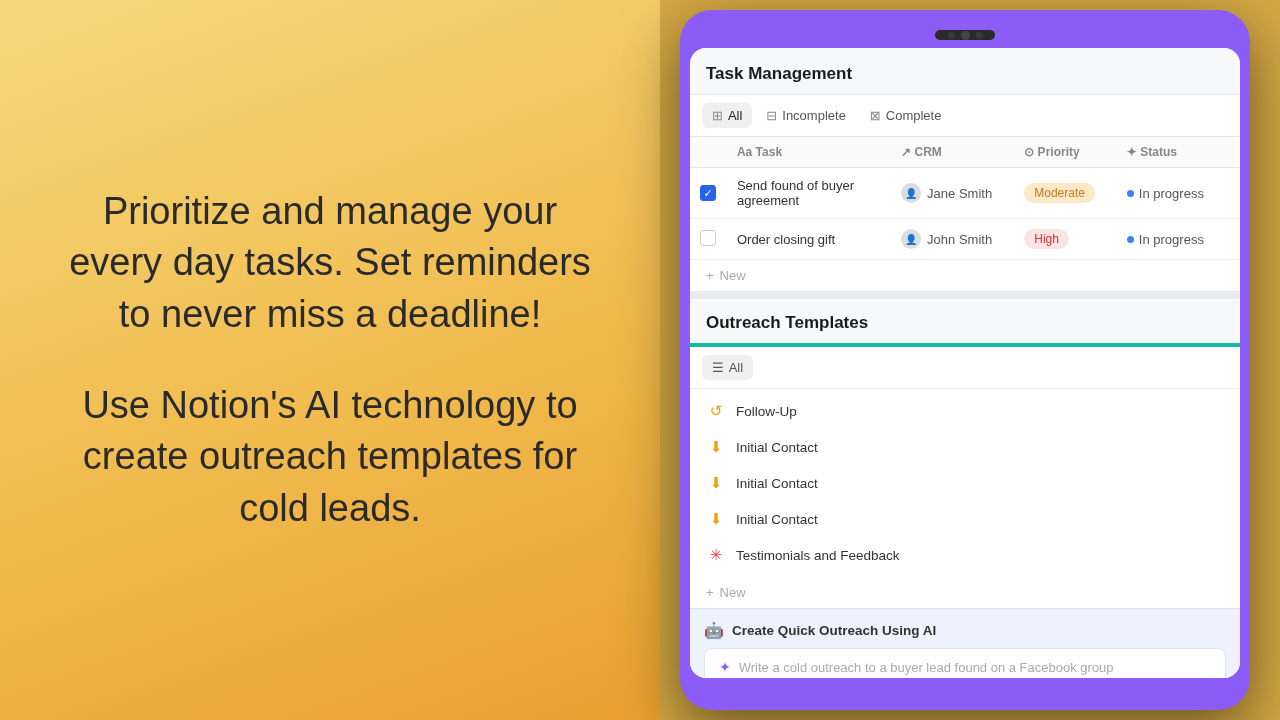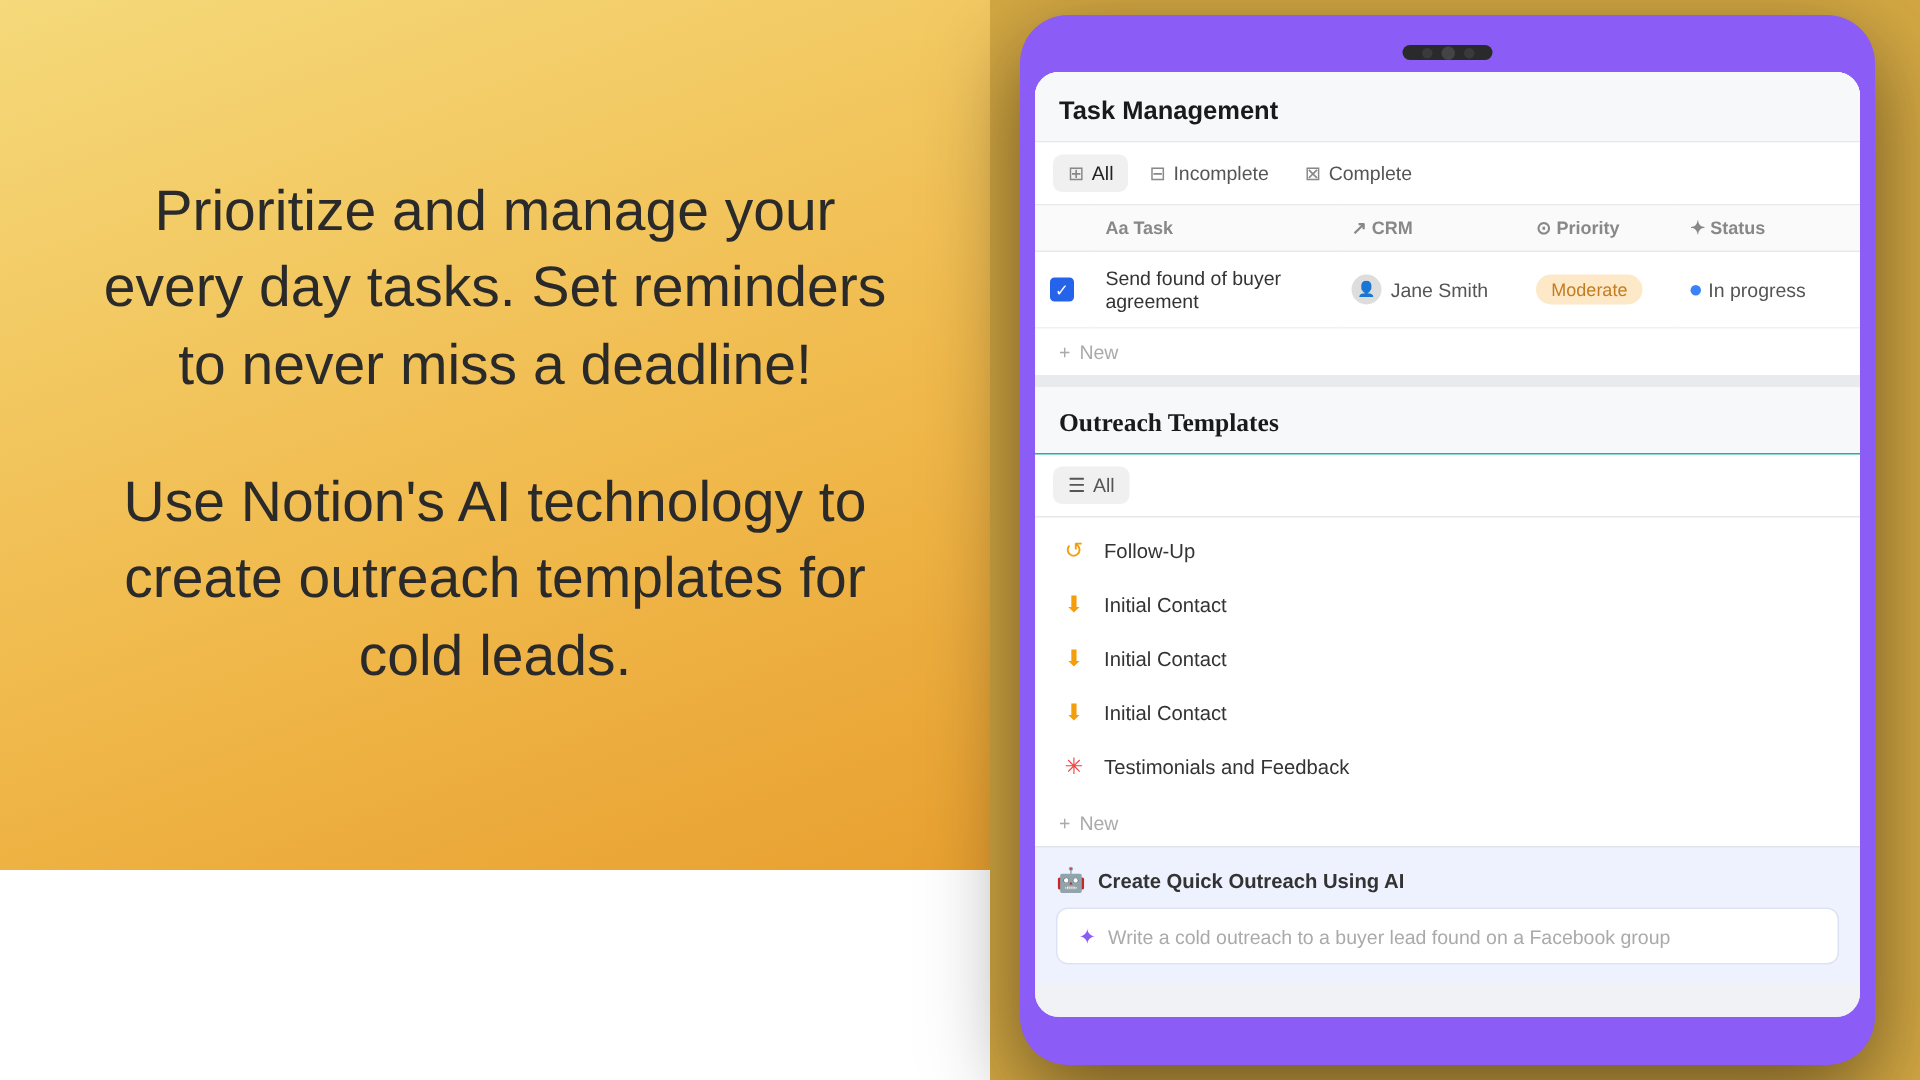--- a/index.html
+++ b/index.html
@@ -7,21 +7,21 @@
       width: 1280px;
       height: 720px;
       overflow: hidden;
       display: flex;
       font-family: -apple-system, BlinkMacSystemFont, 'Segoe UI', sans-serif;
     }
 
     
     .left-panel {
       width: 660px;
-      height: 580px;
+      height: 720px;
       background: linear-gradient(160deg, #f5d97a 0%, #f0b84a 60%, #e8a030 100%);
       display: flex;
       align-items: center;
       justify-content: flex-end;
       padding: 40px 60px;
     }
     .left-text {
       text-align: center;
     }
     .left-text p {
@@ -246,22 +246,21 @@
     
     .outreach-section {
       background: #fff;
     }
     .outreach-header {
       padding: 14px 16px 10px;
       font-size: 17px;
       font-weight: 700;
       color: #1a1a1a;
       background: #f7f8fa;
-      border-bottom: 1px solid #14b8a6;
-      font-family: Liberation Serif, serif;
+      border-bottom: 4px solid #14b8a6;
     }
     .outreach-tabs {
       display: flex;
       align-items: center;
       padding: 8px 12px;
       gap: 4px;
       border-bottom: 1px solid #e8e8e8;
     }
     .outreach-tab-all {
       display: flex;
@@ -416,20 +415,43 @@
                   <span class="priority-badge priority-moderate">Moderate</span>
                 </td>
                 <td>
                   <div class="status-cell">
                     <div class="status-dot"></div>
                     <span>In progress</span>
                   </div>
                 </td>
               </tr>
 
+              <tr>
+                <td>
+                  <div class="checkbox"></div>
+                </td>
+                <td>
+                  <span>Order closing gift</span>
+                </td>
+                <td>
+                  <div class="crm-cell">
+                    <div class="crm-avatar">👤</div>
+                    <span>John Smith</span>
+                  </div>
+                </td>
+                <td>
+                  <span class="priority-badge priority-high">High</span>
+                </td>
+                <td>
+                  <div class="status-cell">
+                    <div class="status-dot"></div>
+                    <span>In progress</span>
+                  </div>
+                </td>
+              </tr>
             </tbody>
           </table>
 
           <div class="new-row">
             <span>+</span>
             <span>New</span>
           </div>
         </div>
 
         <div class="section-divider"></div>

